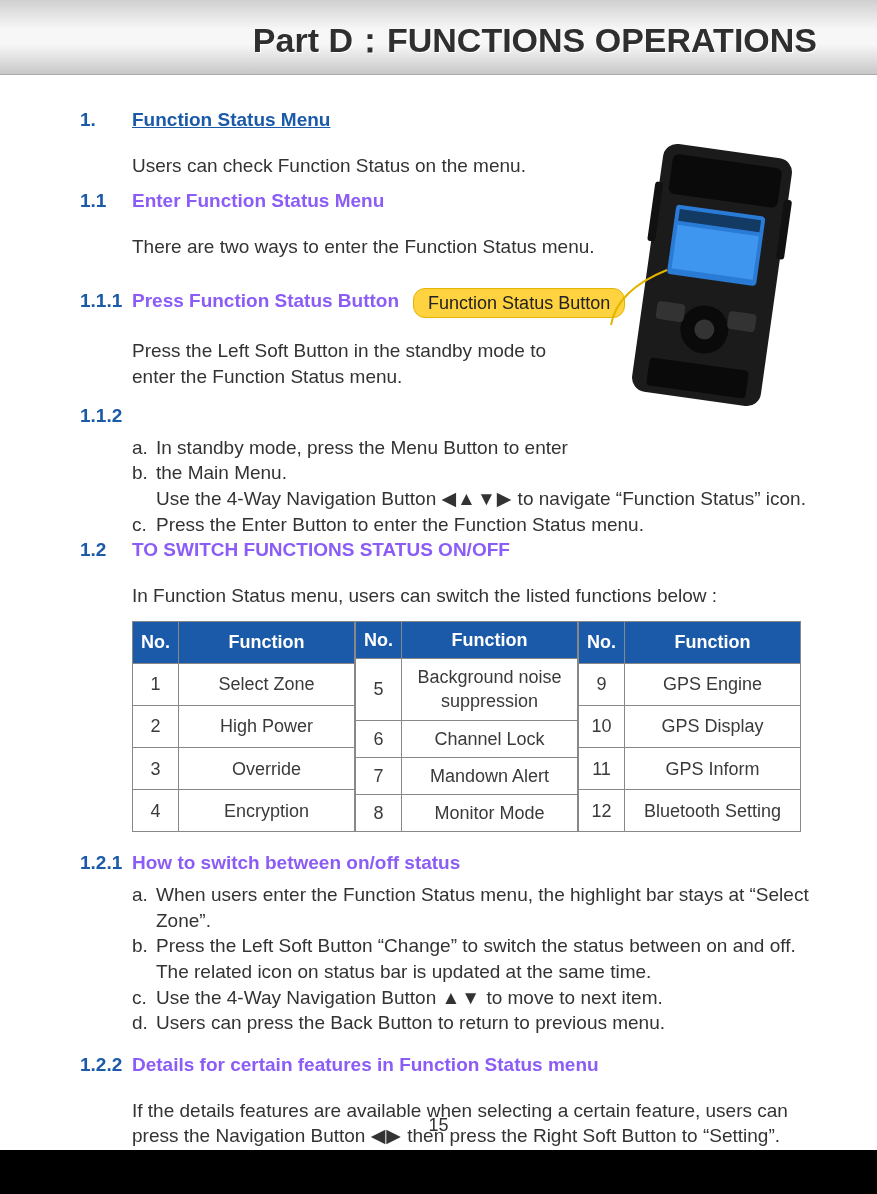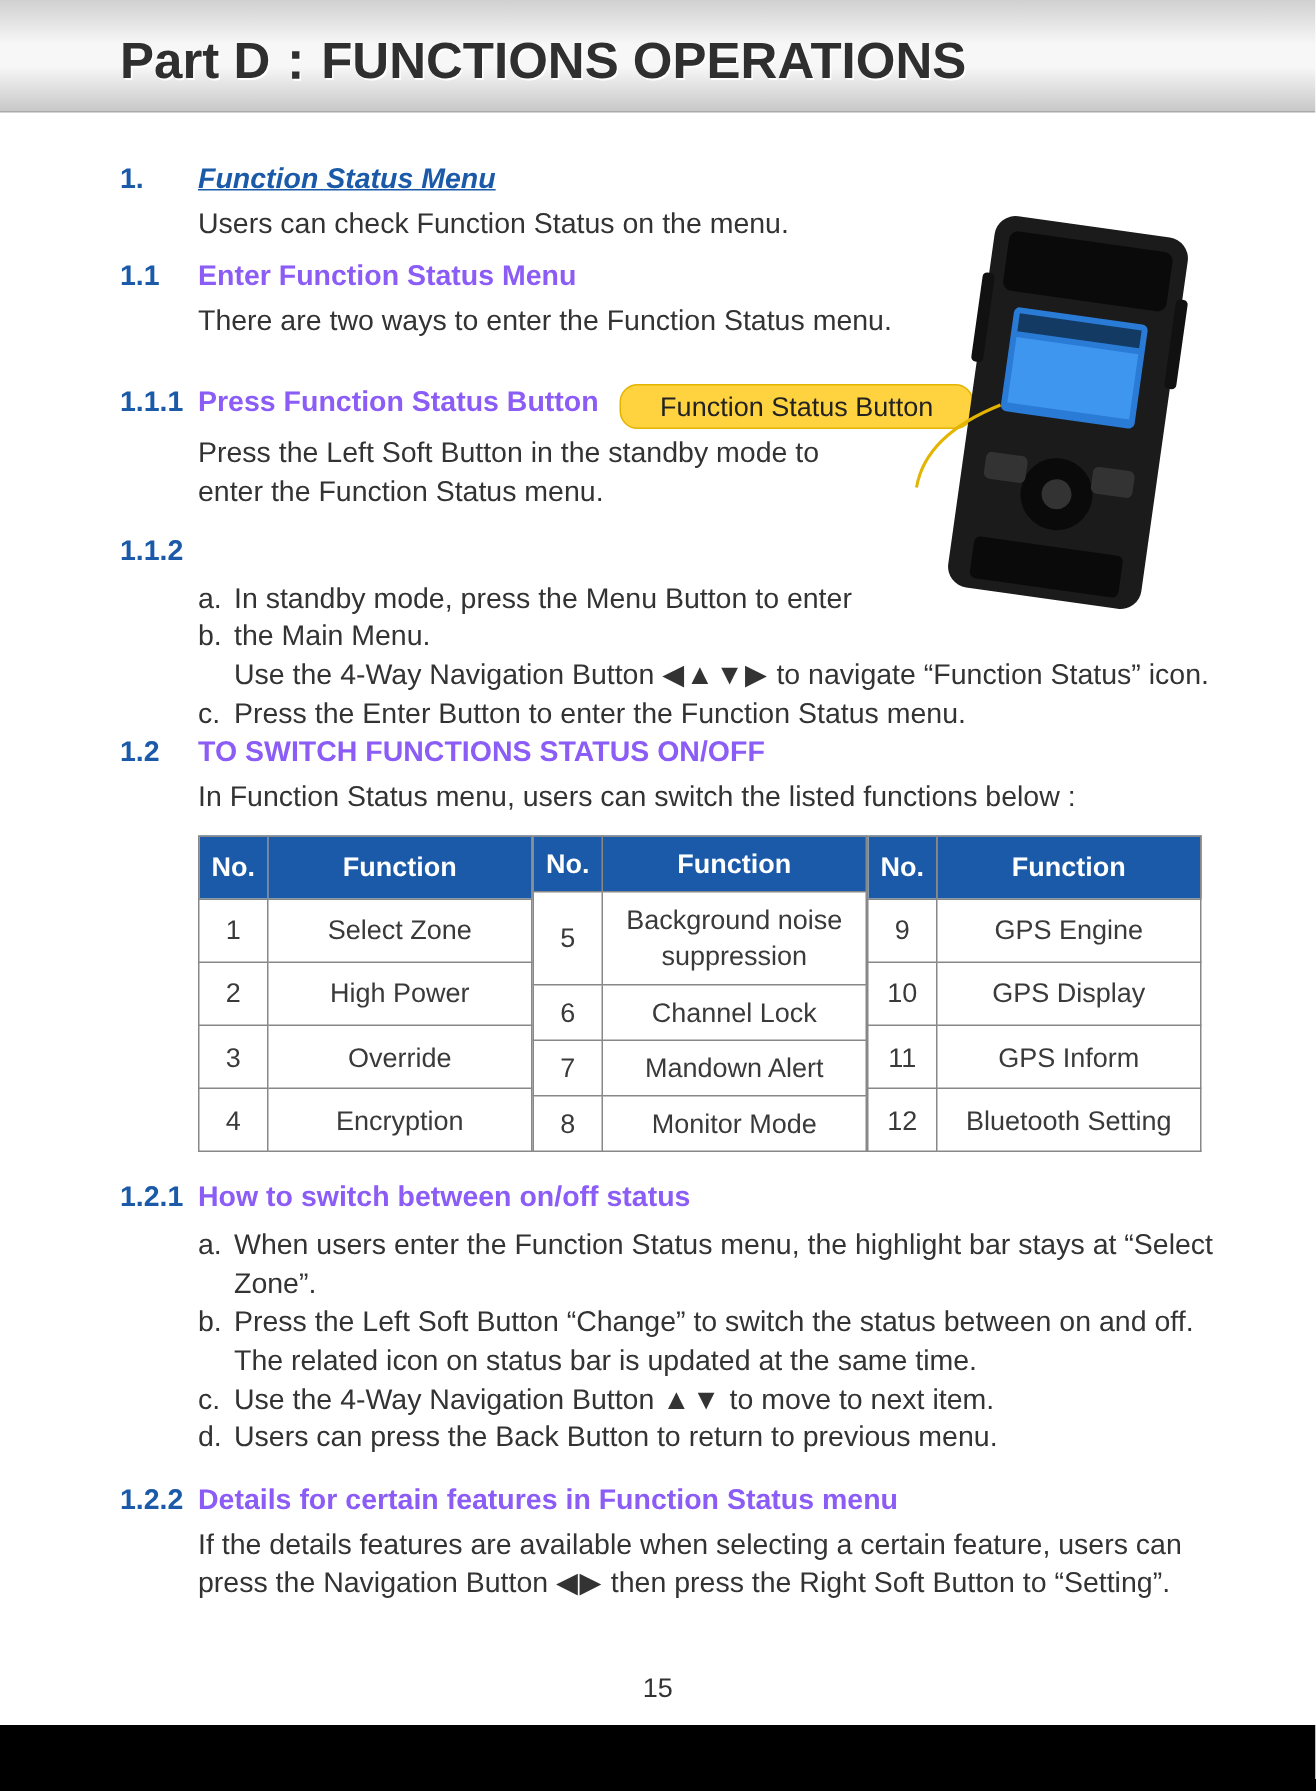--- a/index.html
+++ b/index.html
@@ -9,47 +9,48 @@
     background: #ffffff;
     font-family: "Segoe UI", "Helvetica Neue", Arial, sans-serif;
     color: #3a3a3a;
     position: relative;
     overflow: hidden;
   }
   .header-band {
     background: linear-gradient(#d0d0d0,#f7f7f7 40%,#f7f7f7 60%,#c8c8c8);
     border-bottom: 1px solid #aaa;
     padding: 18px 60px 10px 80px;
+    text-align: right;
   }
   .header-band h1 {
     font-size: 34px;
     font-weight: 600;
     color: #2f2f2f;
     text-shadow: 1px 1px 0 #fff;
   }
   .content {
     padding: 22px 60px 0 80px;
     font-size: 19px;
     line-height: 1.35;
   }
   .row { display:flex; margin-top: 10px; }
   .num { color: #1a5aa8; font-weight: 700; min-width: 52px; flex:none; }
-  .head-link { color: #1a5aa8; font-weight: 700; text-decoration: underline; font-style: italic; }
+  .head-link { color: #1a5aa8; font-weight: 700; text-decoration: underline; }
   .head-blue { color: #8b5cf6; font-weight: 700; }
   .body-text { color:#333; }
-  .indent { margin-left: 52px; margin-top:4px; }
+  .indent { margin-left: 52px; margin-top:20px; }
   .indent2 { margin-left: 52px; }
   .li { display:flex; }
   .li .lab { min-width:24px; flex:none; }
   .callout {
     display:inline-block;
     background:#ffd23f;
     border:1px solid #e3b400;
     border-radius:12px;
-    padding:2px 26px;
+    padding:2px 14px;
     font-size:18px;
     color:#222;
     margin-left:14px;
     vertical-align: middle;
   }
   .device {
     position:absolute;
     top:140px; right:60px;
     width:210px; height:270px;
   }

